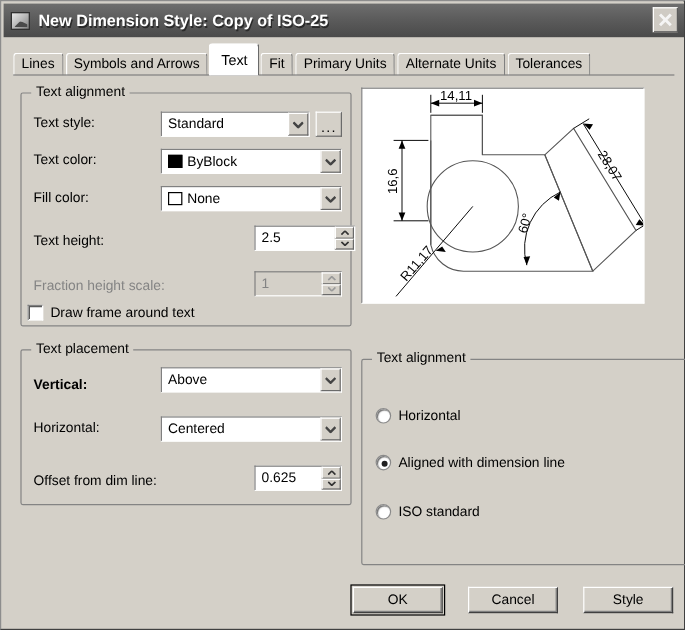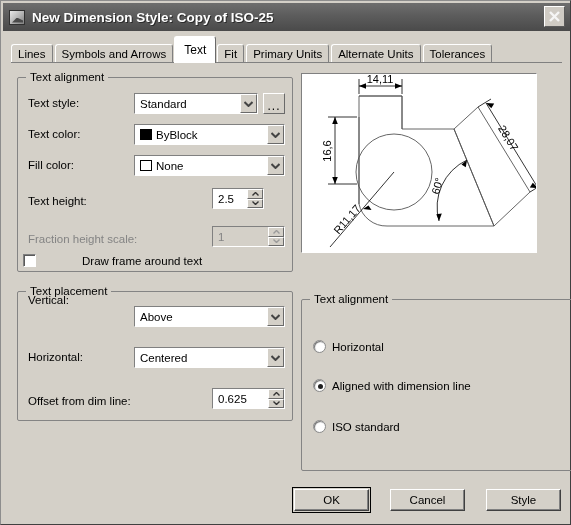--- a/index.html
+++ b/index.html
@@ -171,21 +171,21 @@
     border: 1px solid #ffffff;
     border-right-color: #6a6a6a; border-bottom-color: #6a6a6a;
     display: flex; align-items: flex-end; justify-content: center;
     padding-bottom: 3px;
     font-size: 12px; letter-spacing: 1px; line-height: 8px;
     cursor: pointer;
   }
 
   
   .checkbox-row {
-    position: absolute; display: flex; align-items: center; cursor: pointer; gap: 40px;
+    position: absolute; display: flex; align-items: center; cursor: pointer;
   }
   .checkbox {
     width: 13px; height: 13px; flex: none;
     background: #ffffff;
     border: 1px solid #808080;
     border-right-color: #ffffff; border-bottom-color: #ffffff;
     box-shadow: inset 1px 1px 0 #5a5a5a;
     margin-right: 6px;
   }
 
@@ -299,21 +299,21 @@
     <span class="combo-arrow">
       <svg width="9" height="6" viewBox="0 0 9 6">
           <path d="M0.5 1 L4.5 5 L8.5 1" stroke="#444" stroke-width="2" fill="none"></path>
         </svg>
     </span>
   </div>
 
   <div class="row" style="left:27px; top:194px;">
     <span class="lbl">Text height:</span>
   </div>
-  <div class="spin" style="left:211px; top:187px; width:52px;gap:12px;">
+  <div class="spin" style="left:211px; top:187px; width:84px;gap:12px;">
     <span class="val">2.5</span>
     <span class="spin-btns">
       <div>
           <svg width="7" height="4" viewBox="0 0 7 4">
             <path d="M0.5 3.5 L3.5 0.5 L6.5 3.5" stroke="#333" stroke-width="1.4" fill="none"></path>
           </svg>
         </div>
       <div>
           <svg width="7" height="4" viewBox="0 0 7 4">
             <path d="M0.5 0.5 L3.5 3.5 L6.5 0.5" stroke="#333" stroke-width="1.4" fill="none"></path>
@@ -343,21 +343,21 @@
 
   <div class="checkbox-row" style="left:22px; top:253px;">
     <span class="checkbox"></span>
     <span class="lbl">Draw frame around text</span>
   </div>
 
   <div class="group" id="grp-text-placement">
     <div class="legend">Text placement</div>
   </div>
 
-  <div class="row" style="left:27px; top:293px;">
+  <div class="row" style="left:27px; top:314px;font-weight:bold;">
     <span class="lbl">Vertical:</span>
   </div>
   <div class="combo" style="left:133px; top:305px; width:151px;">
     <span class="val">Above</span>
     <span class="combo-arrow">
       <svg width="9" height="6" viewBox="0 0 9 6">
           <path d="M0.5 1 L4.5 5 L8.5 1" stroke="#444" stroke-width="2" fill="none"></path>
         </svg>
     </span>
   </div>

